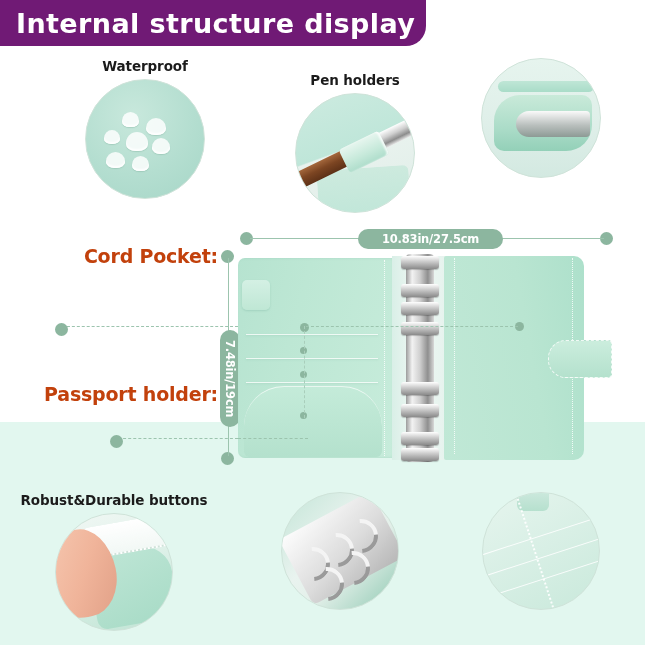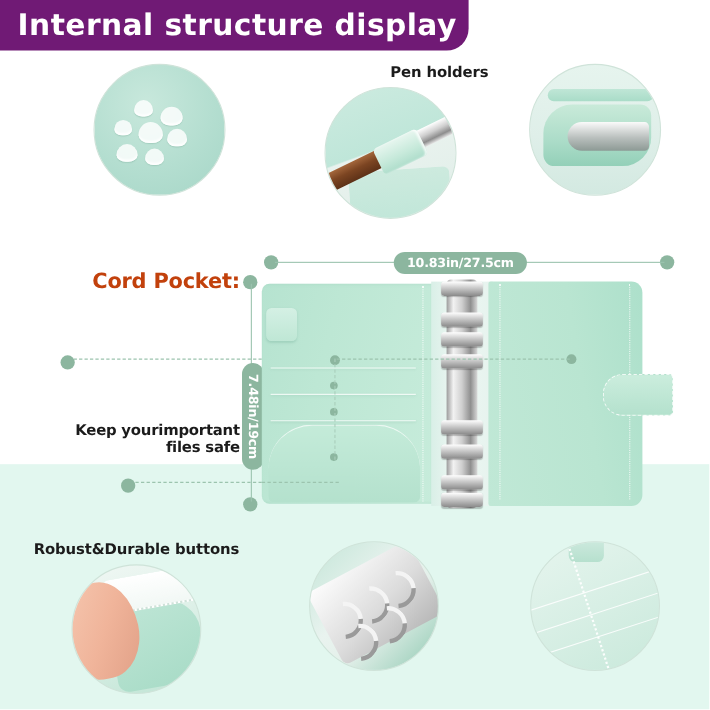--- a/index.html
+++ b/index.html
@@ -56,25 +56,25 @@
     width: 118px; height: 118px;
     border-radius: 50%;
     margin: 0 auto;
     position: relative;
     overflow: hidden;
     border: 1px solid #cfe3d9;
   }
 
   
   #card-waterproof { left: 56px; top: 58px; width: 178px; }
-  #card-penholders { left: 266px; top: 58px; width: 178px; text-align: right; }
+  #card-penholders { left: 266px; top: 72px; width: 178px; }
   #card-rounded    { left: 452px; top: 58px; width: 178px; }
 
   
-  #card-buttons   { left: 24px;  top: 492px; width: 200px; }
+  #card-buttons   { left: 14px;  top: 492px; width: 200px; }
   #card-ring      { left: 244px; top: 492px; width: 192px; }
   #card-stitching { left: 452px; top: 492px; width: 178px; }
 
   .feature-card.bottom .feature-circle { width: 116px; height: 116px; }
 
   
   .art-waterproof {
     background: radial-gradient(circle at 40% 30%, #c8e8dc 0%, #b4ded0 55%, #a6d6c7 100%);
   }
   .drop {
@@ -289,21 +289,21 @@
     position: absolute; width: 13px; height: 13px;
     border-radius: 50%; background: #8cb69f;
   }
   .dim-pill {
     position: absolute;
     background: #8cb69f;
     color: #ffffff;
     font-size: 11.5px;
     font-weight: bold;
     border-radius: 10px;
-    padding: 3px 12px;
+    padding: 3px 24px;
     white-space: nowrap;
     letter-spacing: -0.2px;
   }
   #dim-pill-v {
     padding: 10px 3px;
     writing-mode: vertical-rl;
     text-orientation: mixed;
   }
   .guide-dash-h {
     position: absolute; height: 0;
@@ -342,20 +342,21 @@
 <body>
 
 <div id="bg-top"></div>
 <div id="bg-bottom"></div>
 
 <div id="header-banner">
   <div id="header-title">Internal structure display</div>
 </div>
 
 <div class="feature-card" id="card-waterproof">
+  <div class="feature-label">Waterproof</div>
   <div class="feature-circle art-waterproof">
     <div class="drop" style="left:36px; top:32px; width:17px; height:15px;"></div>
     <div class="drop" style="left:60px; top:38px; width:20px; height:17px;"></div>
     <div class="drop" style="left:18px; top:50px; width:16px; height:14px;"></div>
     <div class="drop" style="left:40px; top:52px; width:22px; height:19px;"></div>
     <div class="drop" style="left:66px; top:58px; width:18px; height:16px;"></div>
     <div class="drop" style="left:20px; top:72px; width:19px; height:16px;"></div>
     <div class="drop" style="left:46px; top:76px; width:17px; height:15px;"></div>
   </div>
 </div>
@@ -431,22 +432,21 @@
 <div class="guide-dash-v" style="left:303.5px; top:326px; height:92px;"></div>
 <div class="guide-dot-sm" style="left:515px; top:322px; width:9px; height:9px;"></div>
 <div class="guide-dash-h" style="left:306px; top:326px; width:212px;"></div>
 <div class="guide-dash-h" style="left:238px; top:438px; width:70px;"></div>
 
 <div class="anno" id="anno-cord">
   <div class="anno-title">Cord Pocket:</div>
 </div>
 
 <div class="anno" id="anno-passport">
-  <div class="anno-body">Keep yourimportant
-files safe</div>
+  <div class="anno-title">Passport holder:</div>
 </div>
 
 <div class="feature-card bottom" id="card-buttons">
   <div class="feature-label">Robust&amp;Durable buttons</div>
   <div class="feature-circle art-buttons">
     <div class="btn-body"></div>
     <div class="flap-strip"></div>
     <div class="thumb"></div>
   </div>
 </div>

